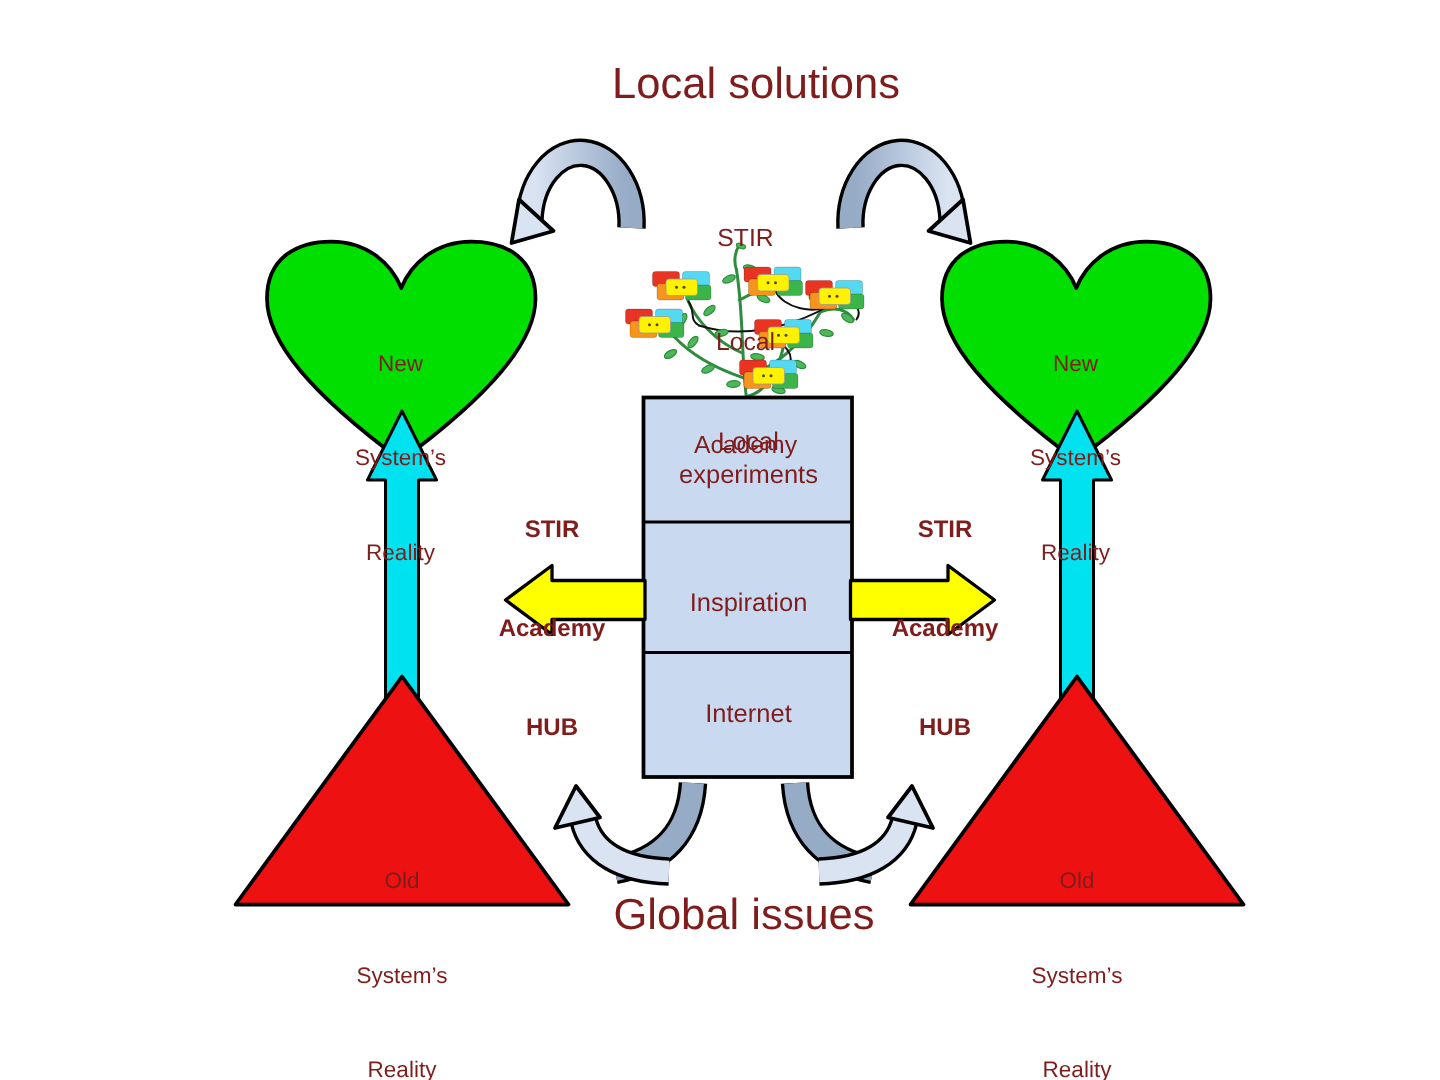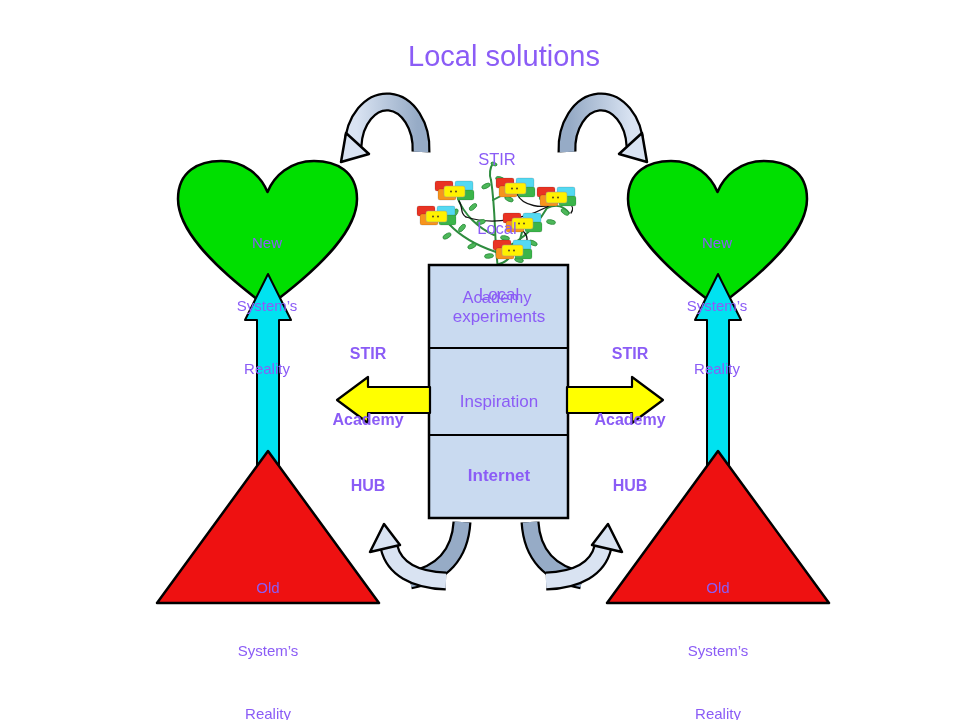--- a/index.html
+++ b/index.html
@@ -1,21 +1,21 @@
 <!DOCTYPE html>
 <html><head>
 <meta charset="utf-8">
 <style>
   html,body{margin:0;padding:0;background:#fff;}
   #slide{
     position:relative;width:960px;height:720px;background:#ffffff;overflow:hidden;
     font-family:"Liberation Sans", sans-serif;color:#000;
   }
   #shapes{position:absolute;left:0;top:0;}
-  .label{position:absolute;text-align:center;color:#8b5cf6;white-space:pre;line-height:21px;font-size:15px;}
+  .label{position:absolute;text-align:center;color:#7f1d1d;white-space:pre;line-height:21px;font-size:15px;}
   .cx{transform:translate(-50%,0);}
   .title{font-size:29px;line-height:33px;letter-spacing:0px;}
   .netlbl{font-size:16.5px;line-height:23px;}
   .hub{font-size:16px;line-height:22px;font-weight:bold;}
   .box-label{font-size:17px;line-height:22px;white-space:normal;width:122px;transform:translate(-50%,-50%);}
 </style>
 </head>
 <body>
 
 <div id="slide">
@@ -204,27 +204,28 @@
     <div>HUB</div>
   </div>
   <div class="label hub cx" style="left:630px;top:299px;">
     <div>STIR</div>
     <div>Academy</div>
     <div>HUB</div>
   </div>
 
   <div class="label box-label" style="left:499px;top:306px;">Local experiments</div>
   <div class="label box-label" style="left:499px;top:402px;">Inspiration</div>
-  <div class="label box-label" style="left:499px;top:476px;font-weight:bold;">Internet</div>
+  <div class="label box-label" style="left:499px;top:476px;">Internet</div>
 
   <div class="label cx" style="left:268px;top:535px;">
     <div>Old</div>
     <div>System’s</div>
     <div>Reality</div>
   </div>
   <div class="label cx" style="left:718px;top:535px;">
     <div>Old</div>
     <div>System’s</div>
     <div>Reality</div>
   </div>
 
+  <div class="label title cx" style="left:496px;top:594px;">Global issues</div>
 
 </div>
 
 </body></html>

